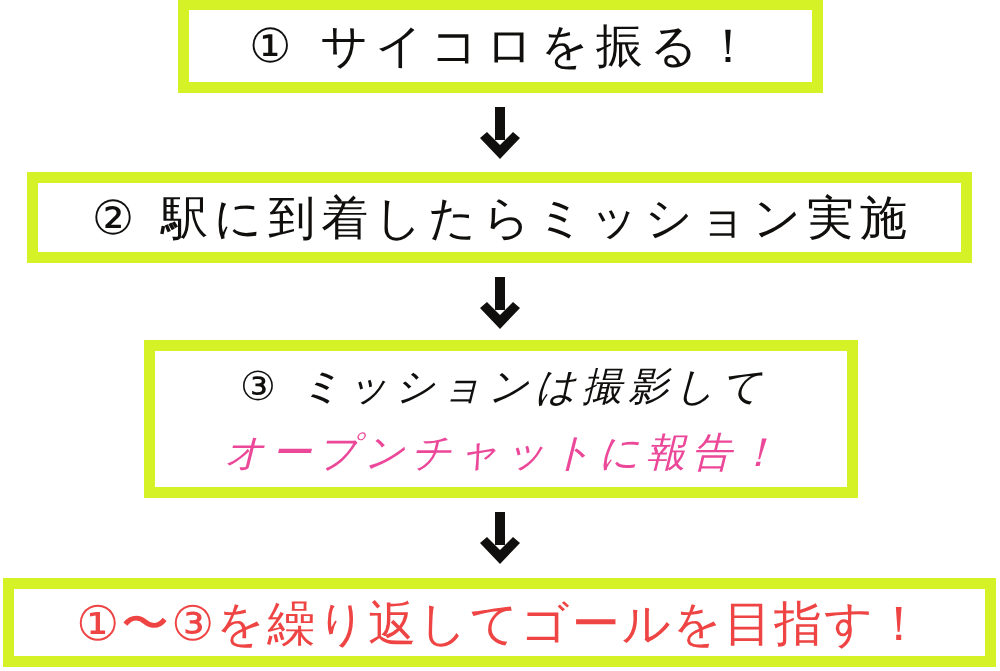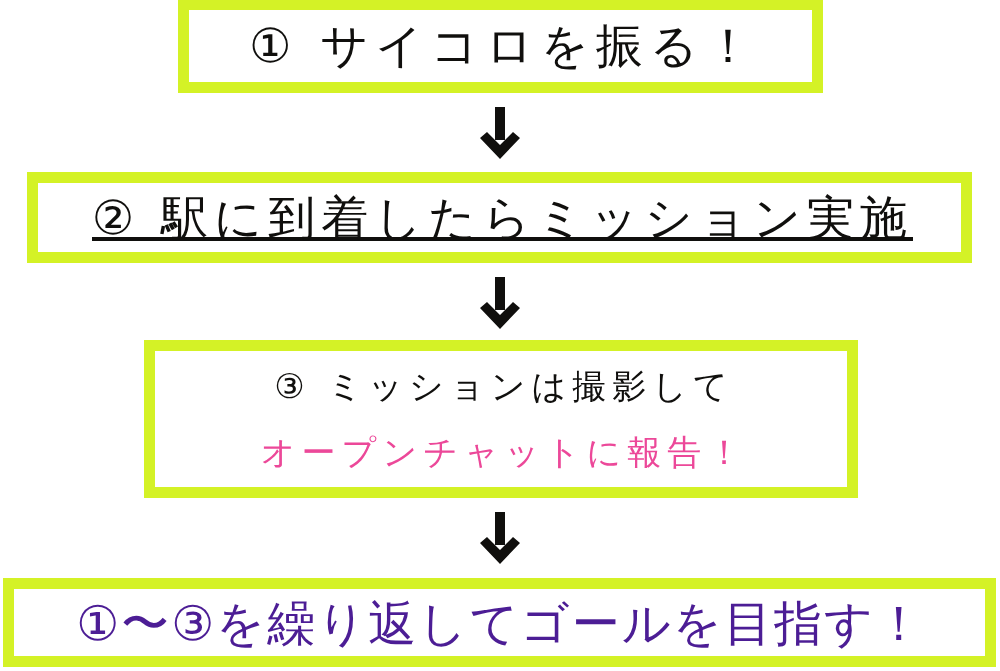--- a/index.html
+++ b/index.html
@@ -65,37 +65,37 @@
     top: 172px;
     width: 945px;
     height: 91px;
     border: 11px solid #d4f226;
   }
   #box-2 .flow-box-line {
     font-size: 47px;
     line-height: 58px;
     letter-spacing: 6px;
     padding-left: 6px;
-    text-decoration: underline;
   }
 
   
   #box-3 {
     left: 144px;
     top: 340px;
     width: 714px;
     height: 158px;
     border: 11px solid #d4f226;
     justify-content: center;
   }
   #box-3 .flow-box-line {
-    font-size: 34px;
+    font-size: 40px;
     line-height: 66px;
     letter-spacing: 6px;
     padding-left: 6px;
+    font-style: italic;
   }
 
   
   #box-4 {
     left: 3px;
     top: 578px;
     width: 993px;
     height: 89px;
     border: 11px solid #d4f226;
   }
@@ -155,16 +155,16 @@
   </div>
 
   <div class="flow-arrow" id="arrow-3">
     <svg viewBox="0 0 48 54" xmlns="http://www.w3.org/2000/svg" aria-hidden="true">
       <rect x="19" y="0" width="10" height="33" fill="#100f0d"></rect>
       <polygon points="24,52 4,31 11,25 24,38 37,25 44,31" fill="#100f0d"></polygon>
     </svg>
   </div>
 
   <div class="flow-box" id="box-4" style="border-color: rgb(212, 242, 38);">
-    <span class="flow-box-line" style="color: #4c1d95;">①〜③を繰り返してゴールを目指す！</span>
+    <span class="flow-box-line" style="color: #ef4444;">①〜③を繰り返してゴールを目指す！</span>
   </div>
 
 </div>
 
 </body></html>

